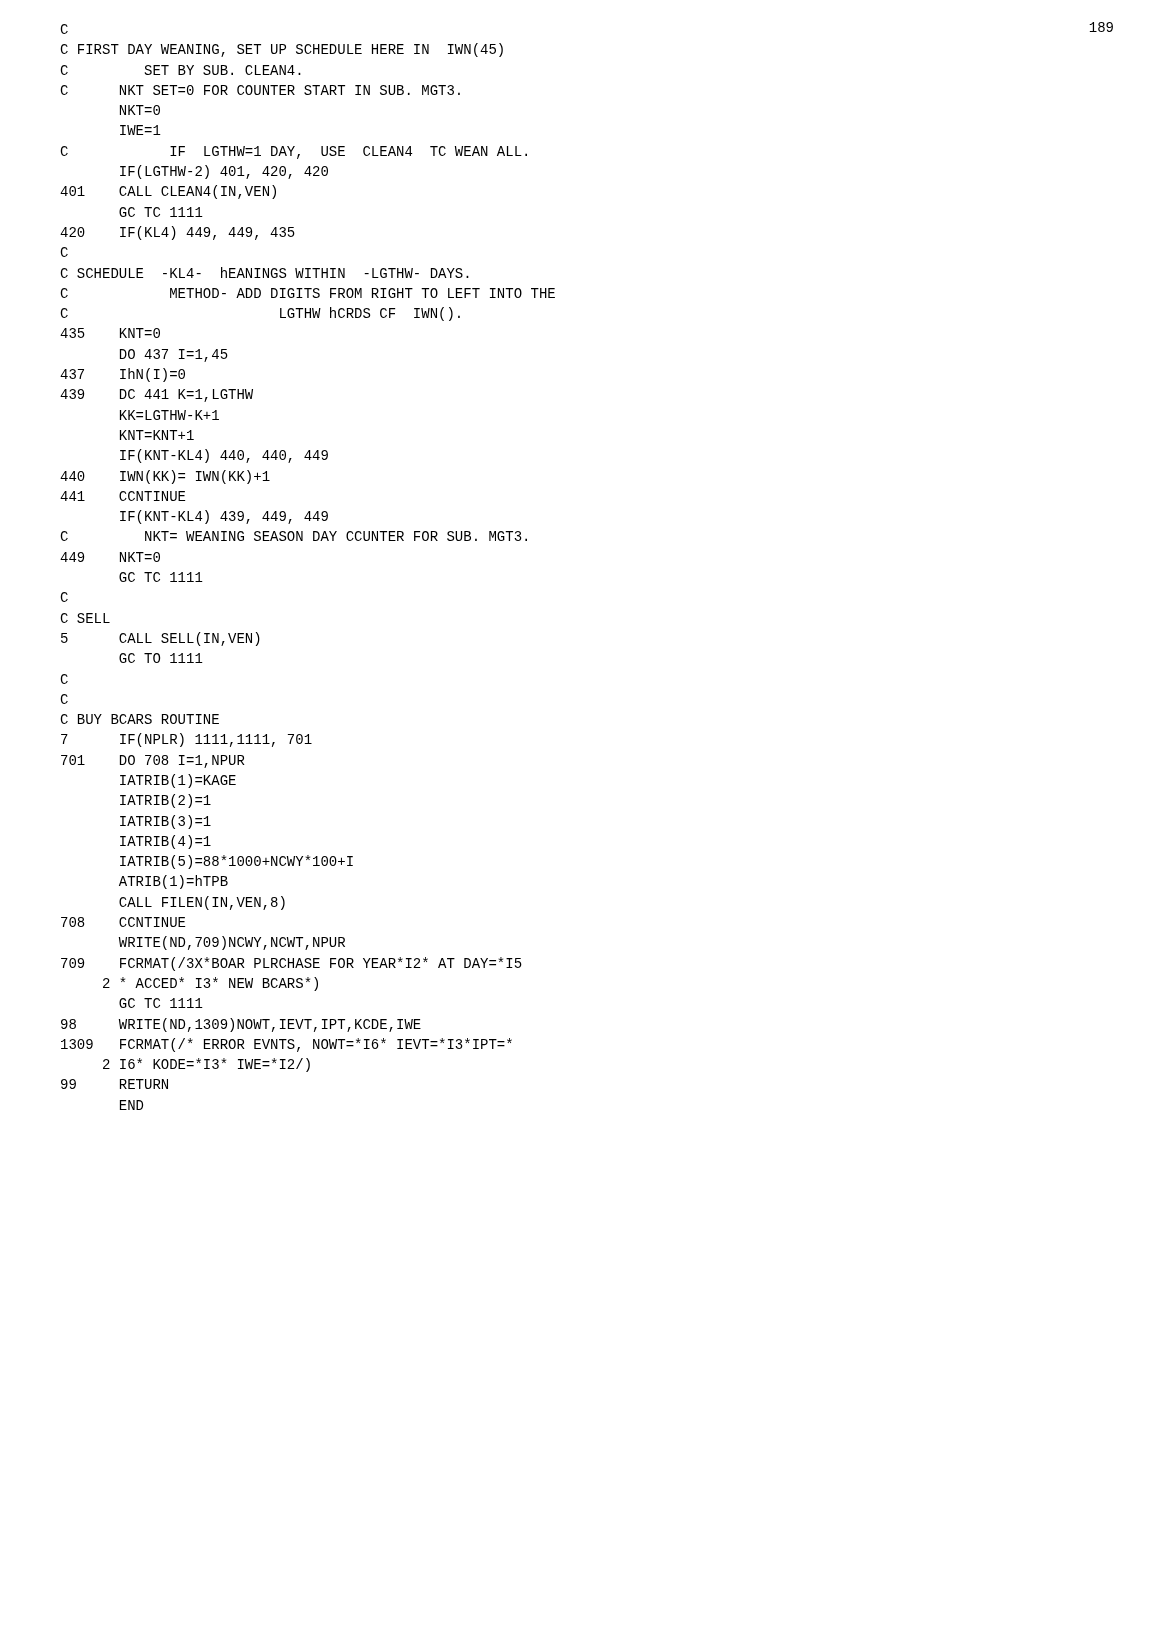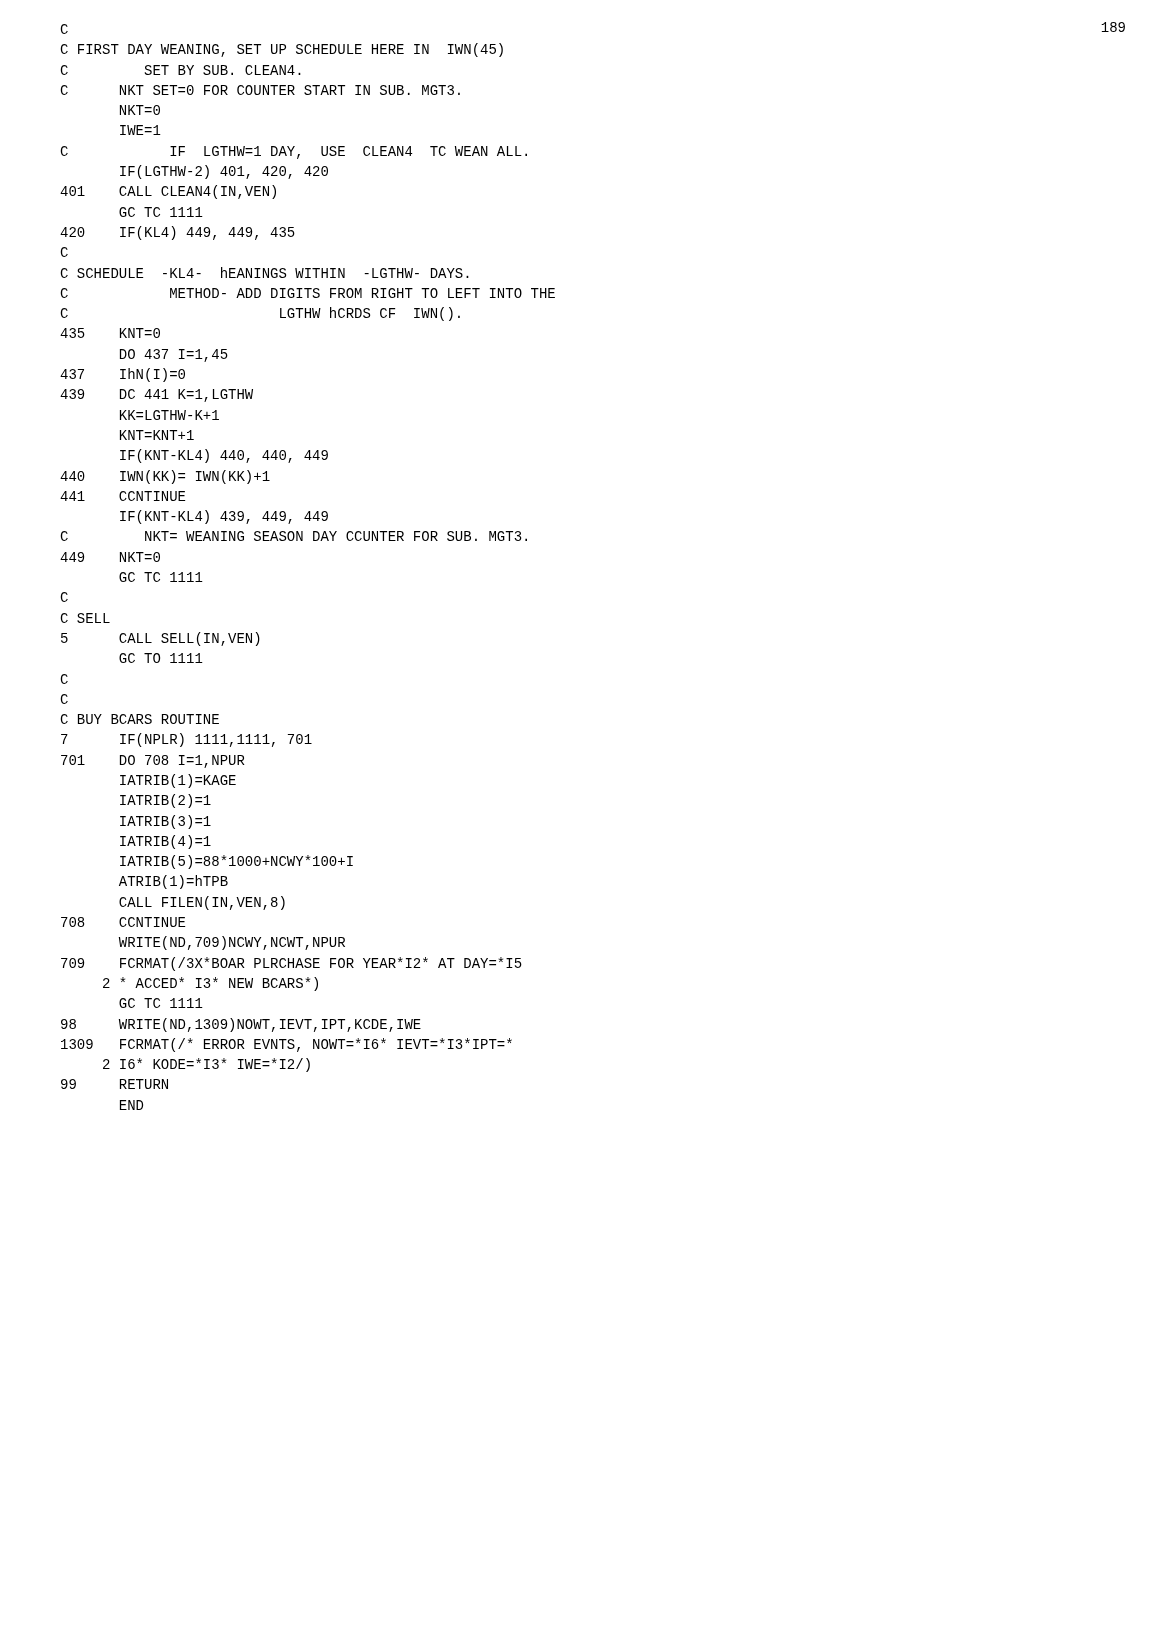--- a/index.html
+++ b/index.html
@@ -14,21 +14,21 @@
       line-height: 1.45;
       color: #000000;
       width: 1176px;
       min-height: 1642px;
       padding: 20px 40px 40px 60px;
       position: relative;
     }
     .page-number {
       position: absolute;
       top: 18px;
-      right: 50px;
+      right: 62px;
       font-family: 'Courier New', Courier, monospace;
       font-size: 14px;
     }
     .code-block {
       white-space: pre;
       font-family: 'Courier New', Courier, monospace;
       font-size: 14px;
       line-height: 1.45;
     }
   </style>

